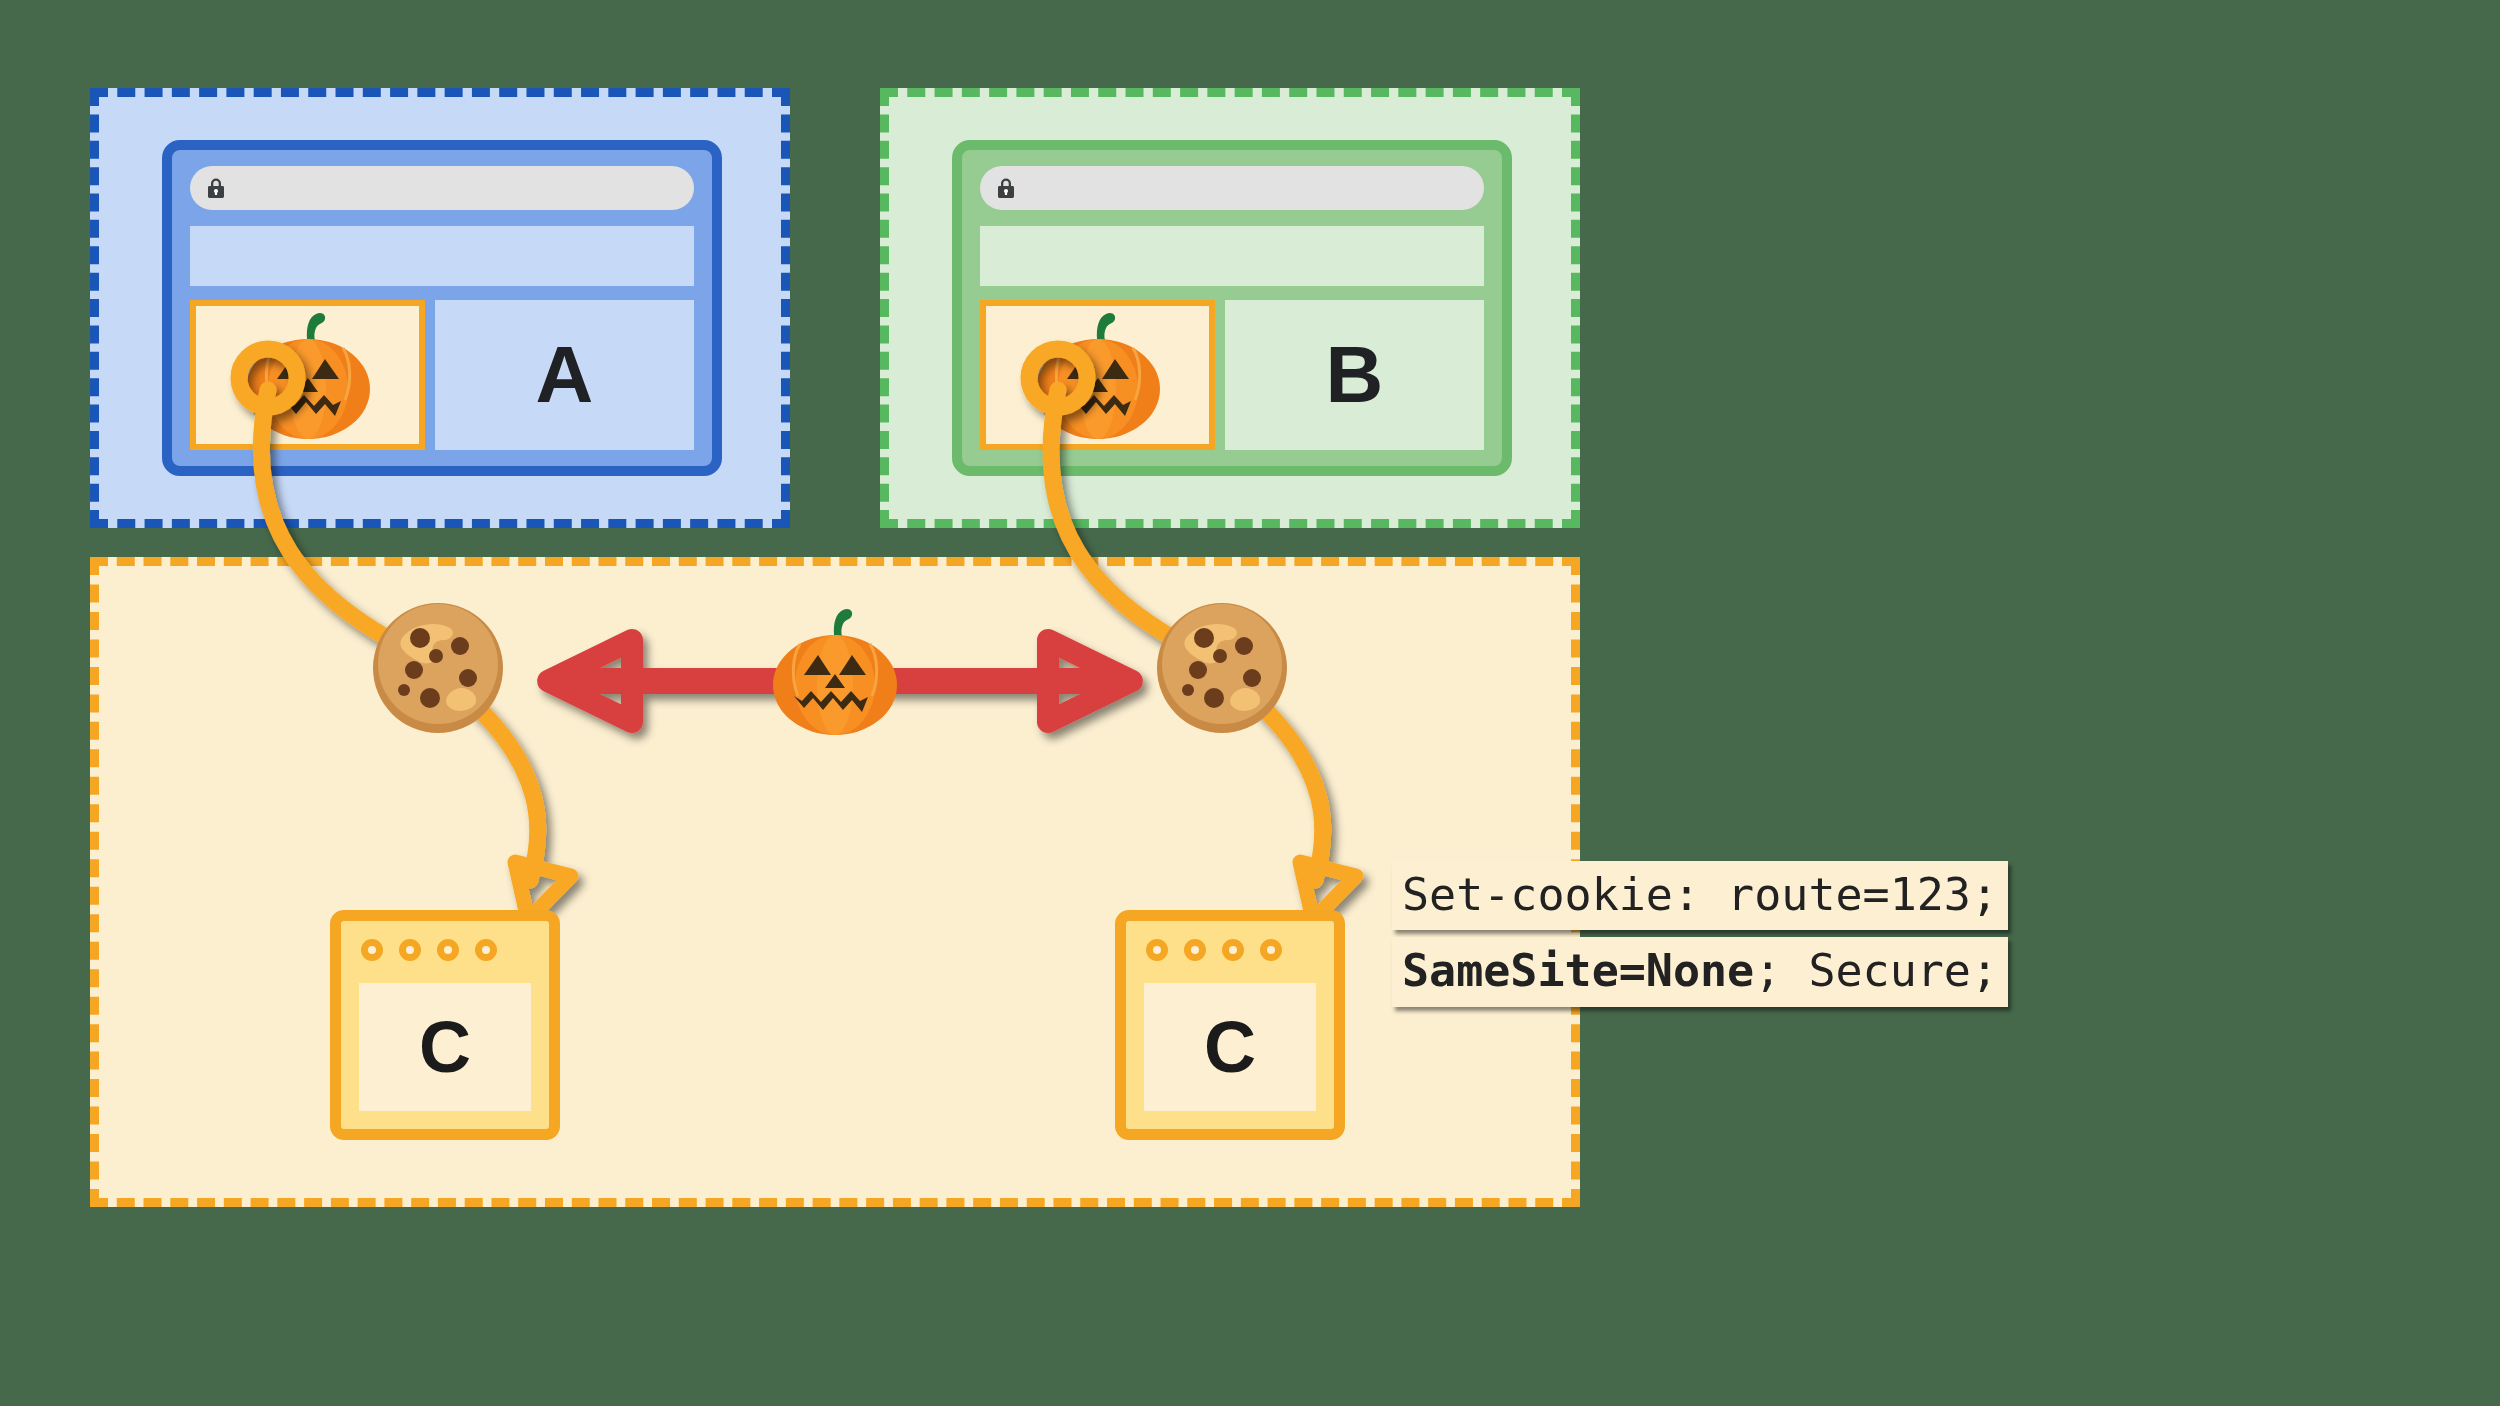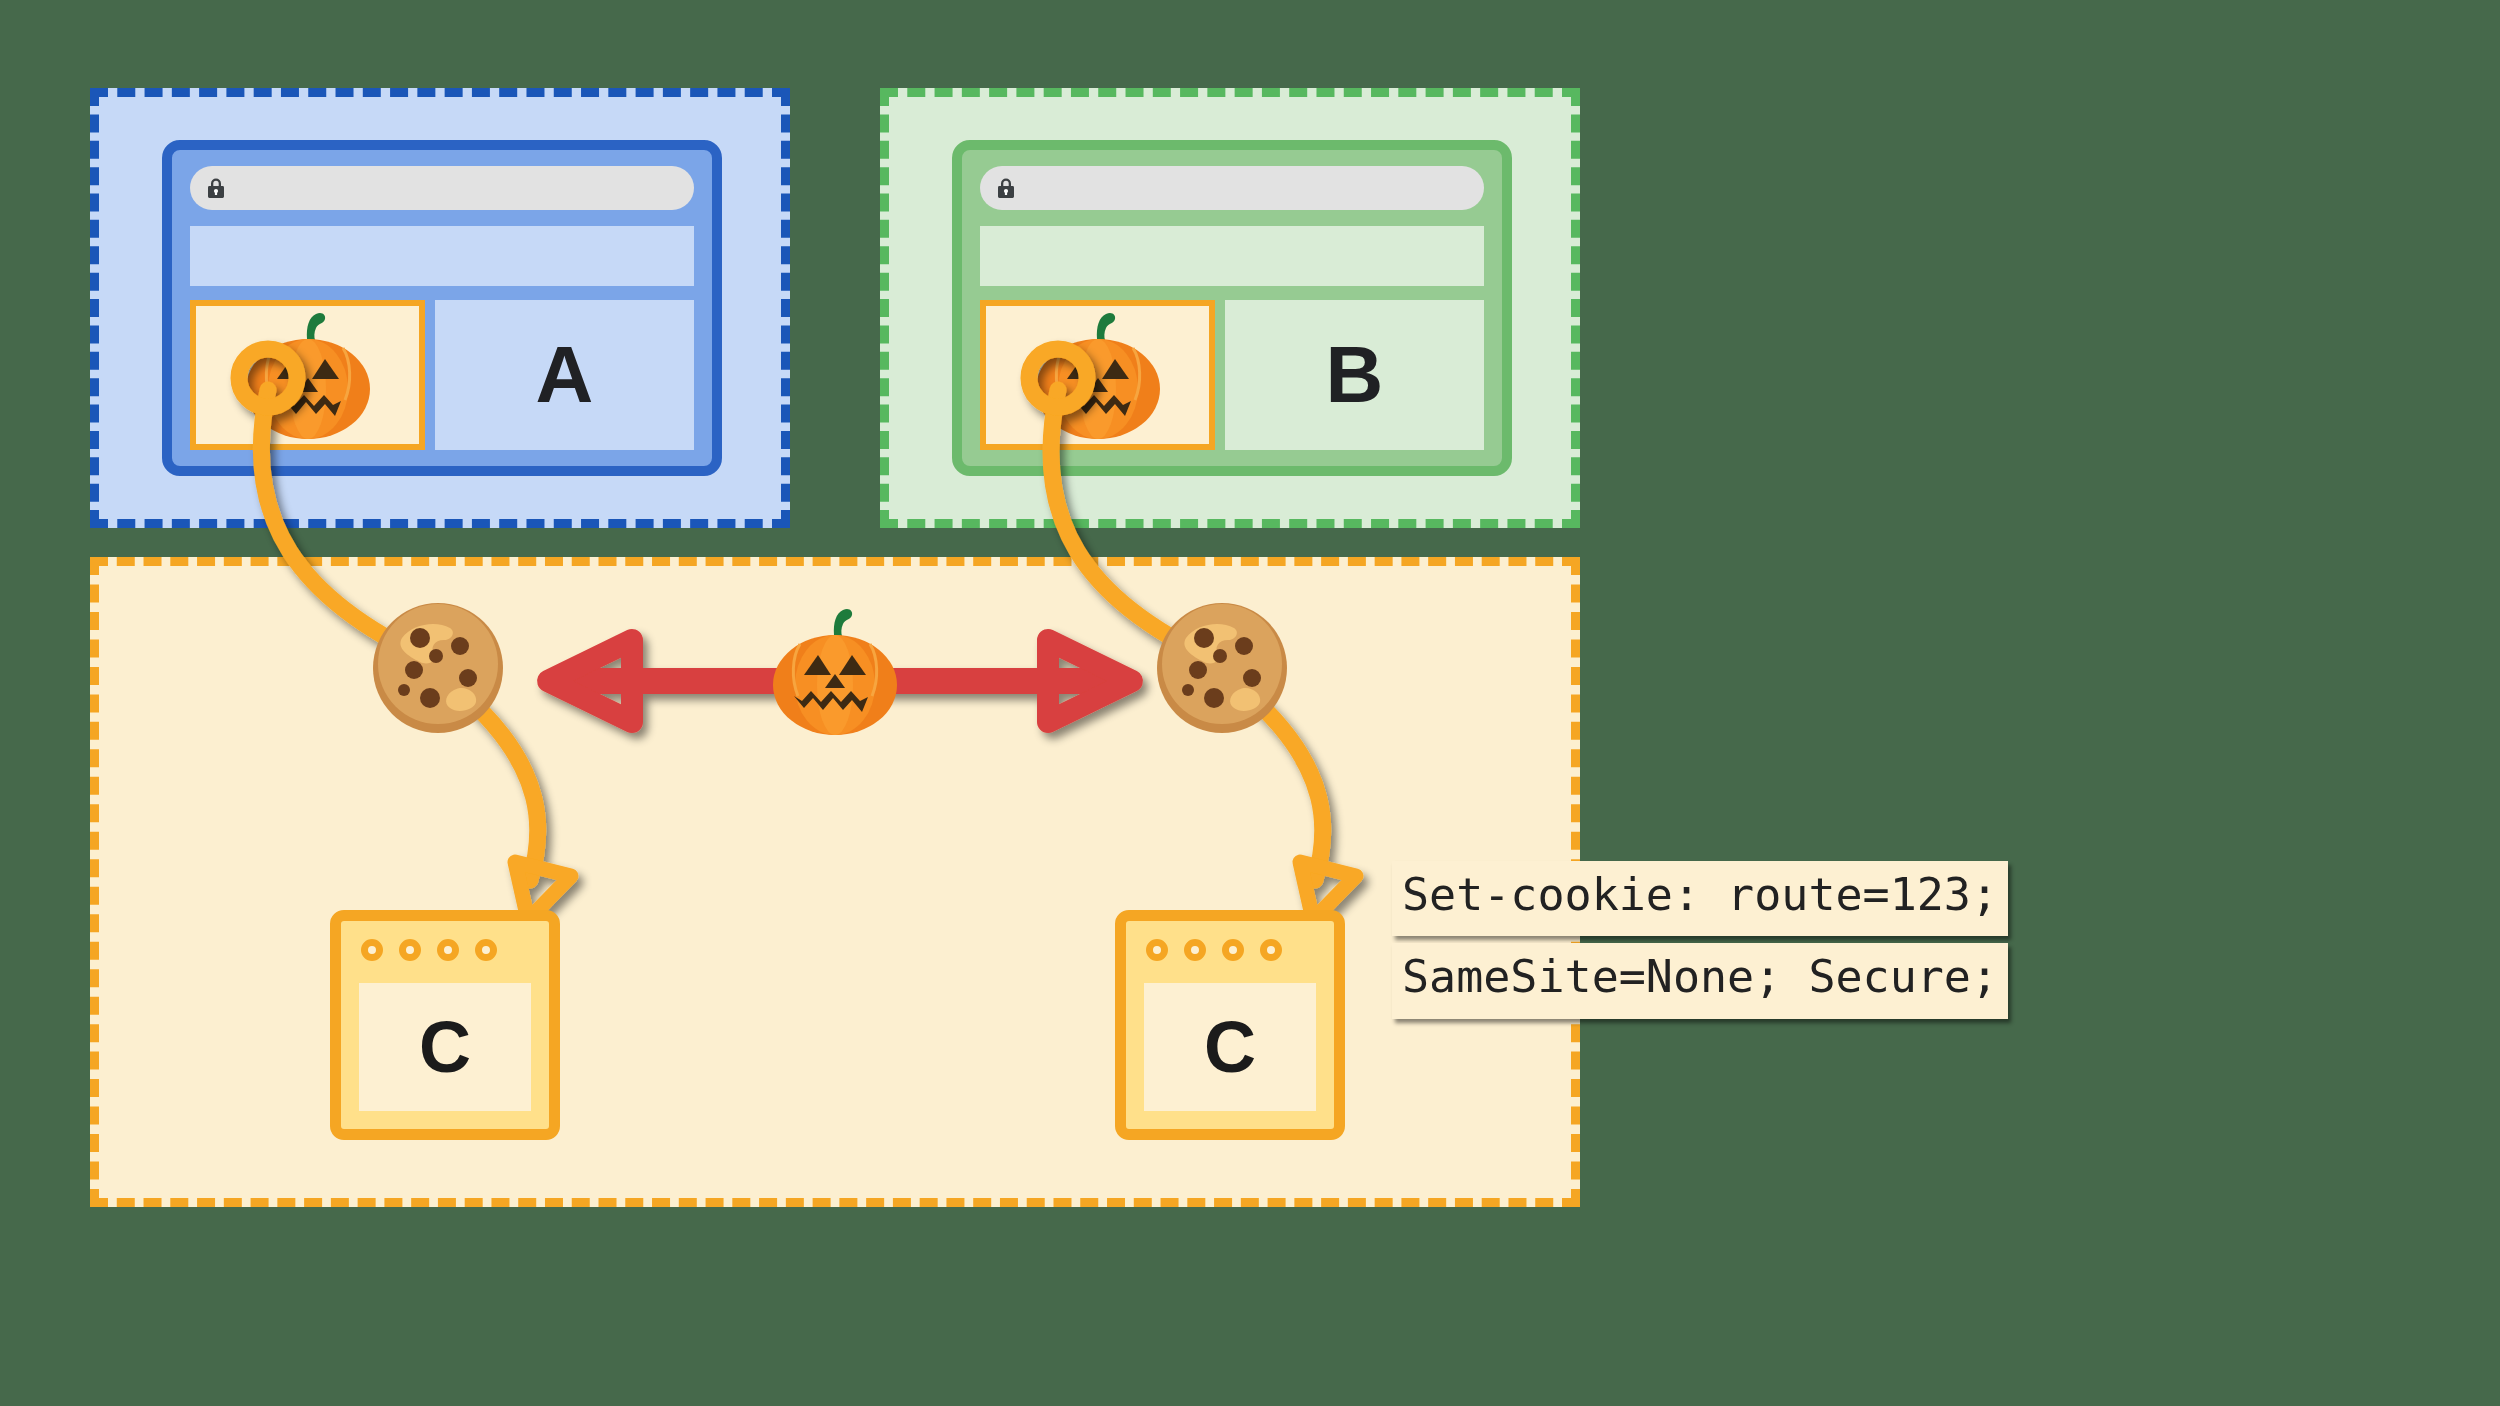--- a/index.html
+++ b/index.html
@@ -90,27 +90,27 @@
   .server .screen span{font-size:72px;font-weight:700;color:#1b1b1b;line-height:1;}
 
   
   .label-stack{position:absolute;left:1392px;top:861px;}
   .cookie-label{
     background:#fdf0d2;
     color:#222;
     font-family:"DejaVu Sans Mono","Liberation Mono",monospace;
     font-size:45px;
     line-height:1.32;
-    padding:4px 10px 12px 10px;
+    padding:4px 10px 6px 10px;
     white-space:pre;
     box-shadow:3px 4px 4px rgba(0,0,0,0.45);
     box-sizing:border-box;
   }
   .cookie-label + .cookie-label{margin-top:7px;}
-  .cookie-label b{font-weight:400;}
+  .cookie-label b{font-weight:700;}
 </style>
 </head>
 <body>
 
 <div id="stage">
 
   <div class="ctx ctx-a"></div>
 
   <div class="ctx ctx-b"></div>
 

